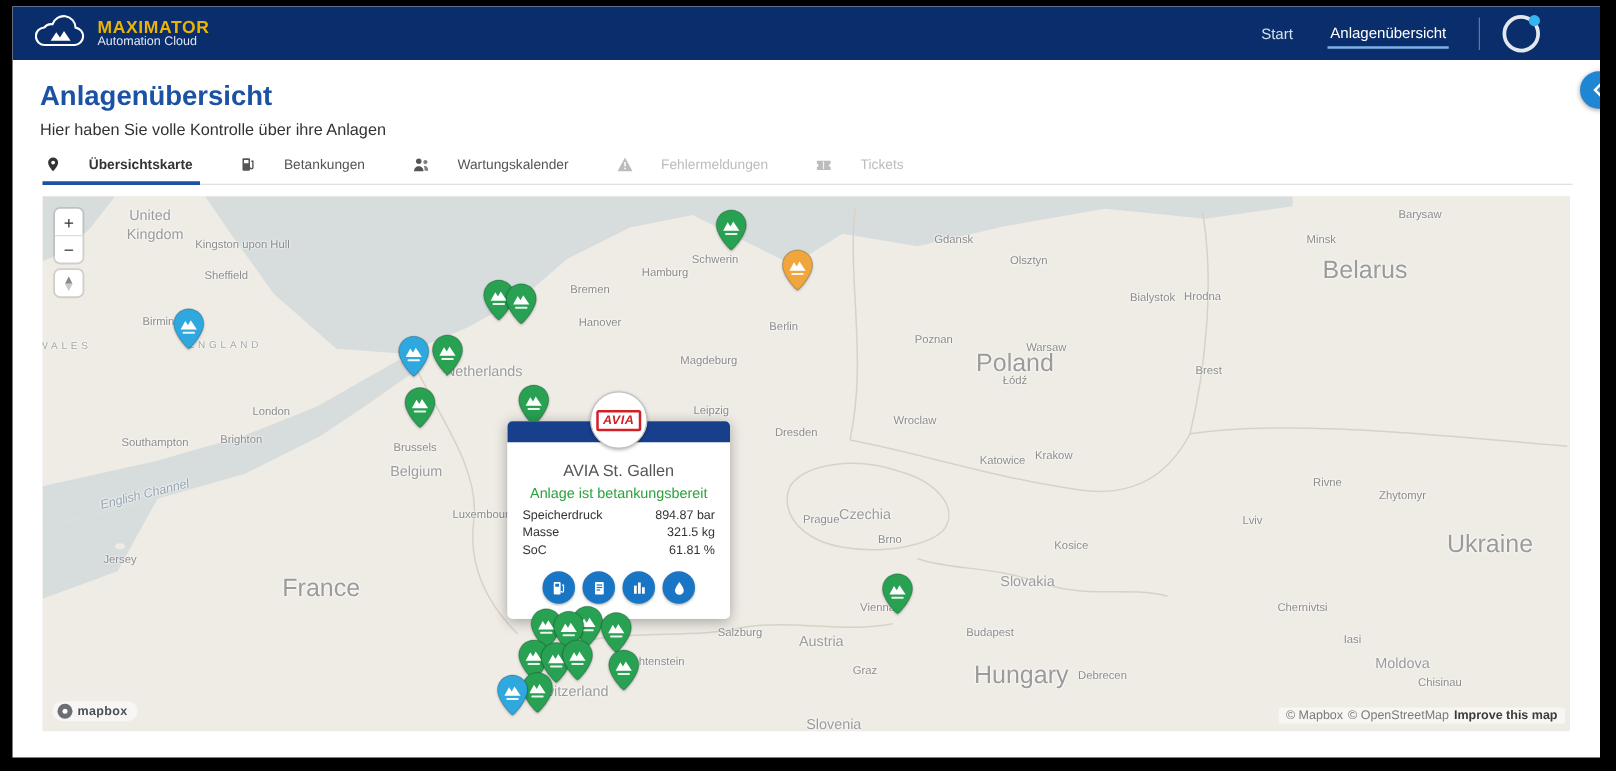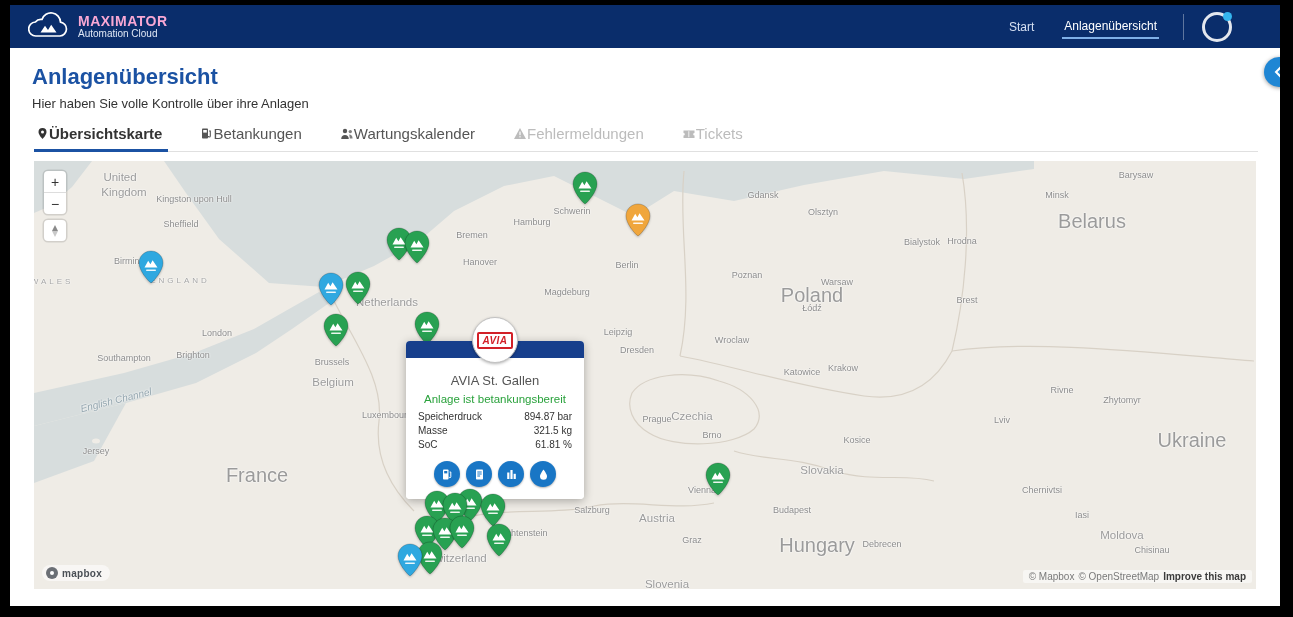--- a/index.html
+++ b/index.html
@@ -3,42 +3,42 @@
 <meta charset="utf-8">
 <style>
   * { margin:0; padding:0; box-sizing:border-box; }
   html,body { width:1293px; height:617px; background:#000; font-family:"Liberation Sans", sans-serif; overflow:hidden; }
   .app { position:absolute; left:10px; top:5px; width:1270px; height:601px; background:#fff; overflow:hidden; }
 
   
   .hdr { height:43px; background:#0a2d6b; display:flex; align-items:center; padding:0 48px 0 18px; }
   .brand { display:flex; align-items:center; gap:8px; }
   .brand-txt { display:flex; flex-direction:column; line-height:1.05; }
-  .brand-name { color:#f9a8d4; font-weight:bold; font-size:14px; letter-spacing:.5px; }
+  .brand-name { color:#eab308; font-weight:bold; font-size:14px; letter-spacing:.5px; }
   .brand-tag { color:#dfe7f5; font-size:10px; }
   .hdr-spacer { flex:1; }
   .nav { display:flex; align-items:center; gap:26px; }
   .nav-item { color:#d6e0f2; font-size:12px; cursor:pointer; padding:4px 2px; }
   .nav-item.active { color:#fff; border-bottom:2px solid #7fb0e8; }
   .hdr-sep { width:1px; height:26px; background:rgba(255,255,255,.35); margin:0 18px 0 24px; }
   .avatar { position:relative; width:30px; height:30px; border:3px solid #e3e7ee; border-radius:50%; }
   .avatar-dot { position:absolute; top:-3px; right:-3px; width:9px; height:9px; background:#35b5ee; border-radius:50%; }
 
   
   .page-head { padding:16px 22px 0 22px; }
   .page-title { color:#1b52a3; font-size:22px; font-weight:bold; }
   .page-sub { color:#333; font-size:13px; margin-top:6px; }
 
   .fab { position:absolute; top:52px; left:1254px; width:30px; height:30px; border-radius:50%;
          background:#1f86d4; z-index:5; display:flex; align-items:center; justify-content:center;
          box-shadow:0 1px 4px rgba(0,0,0,.4); cursor:pointer; }
 
   
   .tabs { display:flex; align-items:flex-end; gap:30px; margin:14px 22px 0 24px; border-bottom:1px solid #e0e0e0; }
-  .tab { display:flex; align-items:center; gap:0; font-size:15px; color:#555; padding:0 6px 9px 2px; cursor:pointer; }
+  .tab { display:flex; align-items:center; gap:22px; font-size:11px; color:#555; padding:0 6px 9px 2px; cursor:pointer; }
   .tab svg { flex:0 0 auto; }
   .tab.active { color:#333; border-bottom:3px solid #1b52a3; margin-bottom:-1px; padding-bottom:7px; font-weight:bold; }
   .tab.disabled { color:#bcbcbc; cursor:default; }
 
   
   .map { position:relative; margin:9px 24px 0 24px; height:428px; background:#efece6; overflow:hidden; }
   .map-base { position:absolute; left:0; top:0; }
   .ml { position:absolute; white-space:nowrap; transform:translate(-50%,-50%); color:#8c8c8c;
         text-shadow:0 0 2px #fff,0 0 2px #fff; pointer-events:none; z-index:10; }
   .ml.c { font-size:20px; color:#9b9b9b; }
@@ -212,21 +212,21 @@
         <span class="ml s" style="left: 298px; top: 201px;">Brussels</span>
         <span class="ml m" style="left: 299px; top: 221px;">Belgium</span>
         <span class="ml s" style="left: 353px; top: 254px;">Luxembourg</span>
         <span class="ml c" style="left: 223px; top: 314px;">France</span>
         <span class="ml s" style="left: 438px; top: 74px;">Bremen</span>
         <span class="ml s" style="left: 498px; top: 61px;">Hamburg</span>
         <span class="ml s" style="left: 538px; top: 50px;">Schwerin</span>
         <span class="ml s" style="left: 446px; top: 101px;">Hanover</span>
         <span class="ml s" style="left: 593px; top: 104px;">Berlin</span>
         <span class="ml s" style="left: 533px; top: 131px;">Magdeburg</span>
-        <span class="ml s" style="left: 584px; top: 171px;">Leipzig</span>
+        <span class="ml s" style="left: 535px; top: 171px;">Leipzig</span>
         <span class="ml s" style="left: 603px; top: 189px;">Dresden</span>
         <span class="ml s" style="left: 623px; top: 239px; margin-top: 19px;">Prague</span>
         <span class="ml m" style="left: 658px; top: 255px;">Czechia</span>
         <span class="ml s" style="left: 678px; top: 274px;">Brno</span>
         <span class="ml s" style="left: 668px; top: 329px;">Vienna</span>
         <span class="ml m" style="left: 623px; top: 357px;">Austria</span>
         <span class="ml s" style="left: 533px; top: 317px;">Munich</span>
         <span class="ml s" style="left: 558px; top: 349px;">Salzburg</span>
         <span class="ml s" style="left: 658px; top: 379px;">Graz</span>
         <span class="ml m" style="left: 423px; top: 397px;">Switzerland</span>

